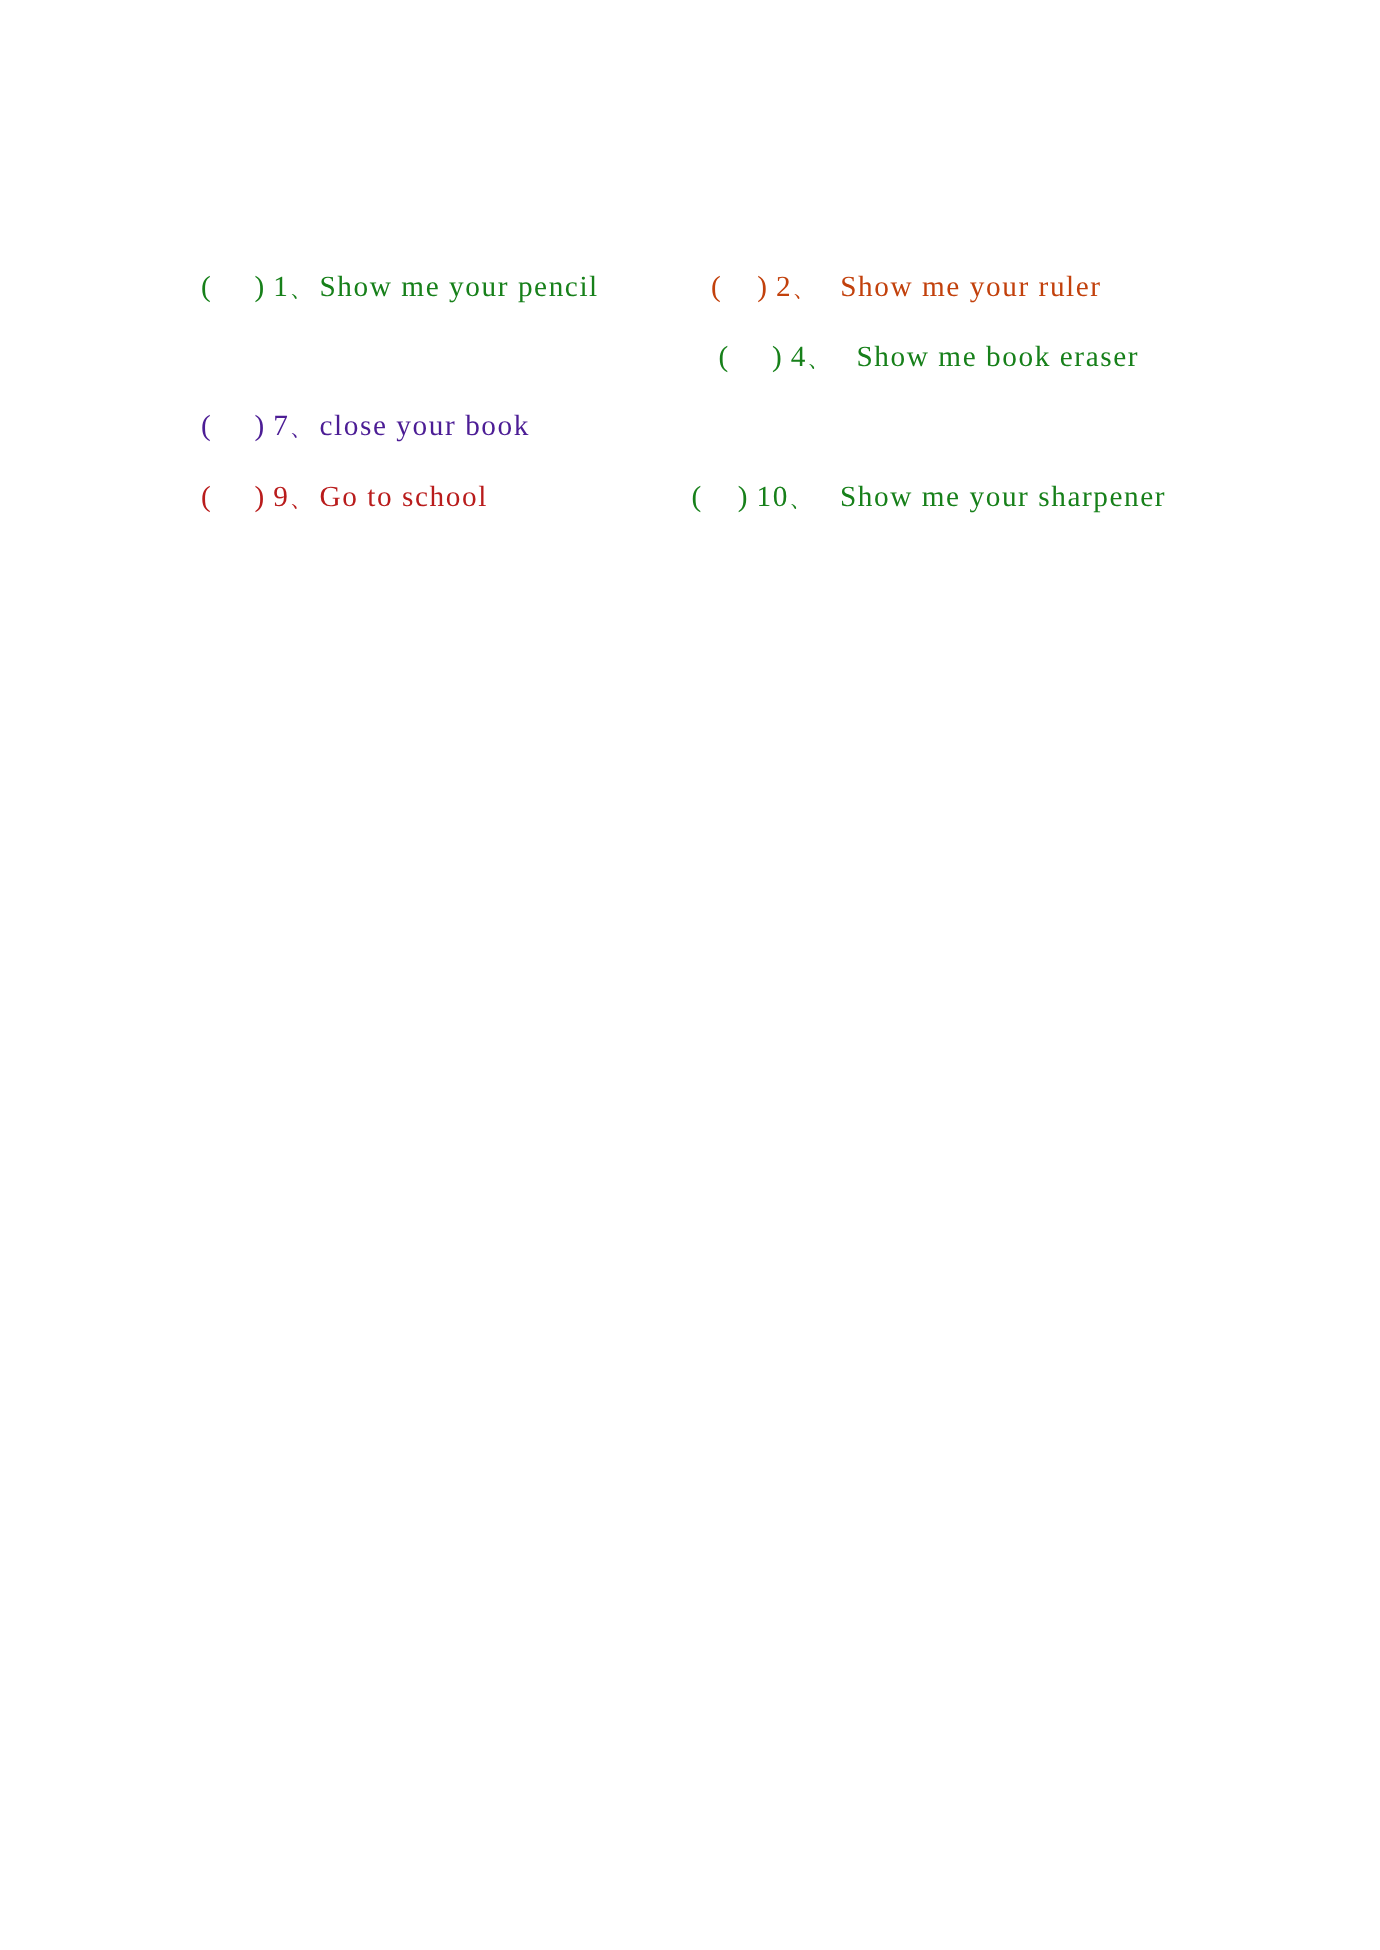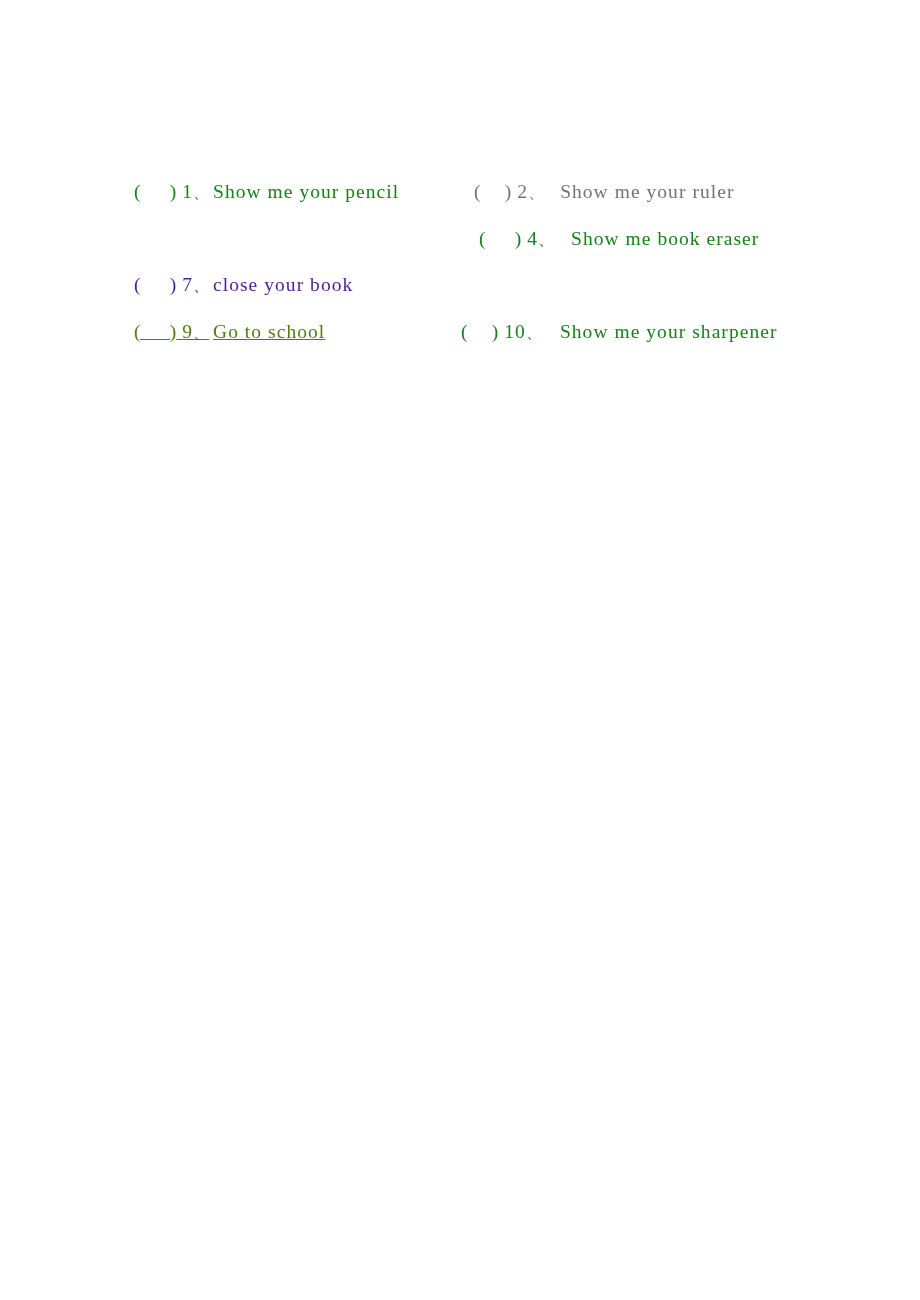--- a/index.html
+++ b/index.html
@@ -75,26 +75,26 @@
   
   .col-left { left: 134px; }
 </style>
 </head>
 <body style="background: rgb(255, 255, 255);">
 
 <div id="worksheet-page">
   <div id="exercise-list">
       <div class="exercise-row">
         <div class="exercise-item col-left" style="left: 134px; color: rgb(23, 128, 26);"><span class="blank-paren">(      )</span> <span class="item-number">1</span><span class="cjk-comma">、</span><span class="item-gap" style="width: 4px;"></span><span class="item-text">Show me your pencil</span></div>
-        <div class="exercise-item col-right" style="left: 474px; color: #737373; text-align: center;"><span class="blank-paren">(     )</span> <span class="item-number">2</span><span class="cjk-comma">、</span><span class="item-gap" style="width: 16px;"></span><span class="item-text">Show me your ruler</span></div>
+        <div class="exercise-item col-right" style="left: 474px; color: #c2410c; text-align: center;"><span class="blank-paren">(     )</span> <span class="item-number">2</span><span class="cjk-comma">、</span><span class="item-gap" style="width: 16px;"></span><span class="item-text">Show me your ruler</span></div>
       </div>
       <div class="exercise-row">
         <div class="exercise-item col-right" style="left: 479px; color: rgb(23, 128, 26);"><span class="blank-paren">(      )</span> <span class="item-number">4</span><span class="cjk-comma">、</span><span class="item-gap" style="width: 17px;"></span><span class="item-text">Show me book eraser</span></div>
       </div>
       <div class="exercise-row">
         <div class="exercise-item col-left" style="left: 134px; color: #4c1d95;"><span class="blank-paren">(      )</span> <span class="item-number">7</span><span class="cjk-comma">、</span><span class="item-gap" style="width: 4px;"></span><span class="item-text">close your book</span></div>
       </div>
       <div class="exercise-row">
-        <div class="exercise-item col-left" style="left: 134px; color: #4d7c0f; text-decoration: underline;"><span class="blank-paren">(      )</span> <span class="item-number">9</span><span class="cjk-comma">、</span><span class="item-gap" style="width: 4px;"></span><span class="item-text">Go to school</span></div>
+        <div class="exercise-item col-left" style="left: 134px; color: #b91c1c;"><span class="blank-paren">(      )</span> <span class="item-number">9</span><span class="cjk-comma">、</span><span class="item-gap" style="width: 4px;"></span><span class="item-text">Go to school</span></div>
         <div class="exercise-item col-right" style="left: 461px; color: rgb(23, 128, 26);"><span class="blank-paren">(     )</span> <span class="item-number">10</span><span class="cjk-comma">、</span><span class="item-gap" style="width: 18px;"></span><span class="item-text">Show me your sharpener</span></div>
       </div>
     </div>
 </div>
 
 </body></html>

